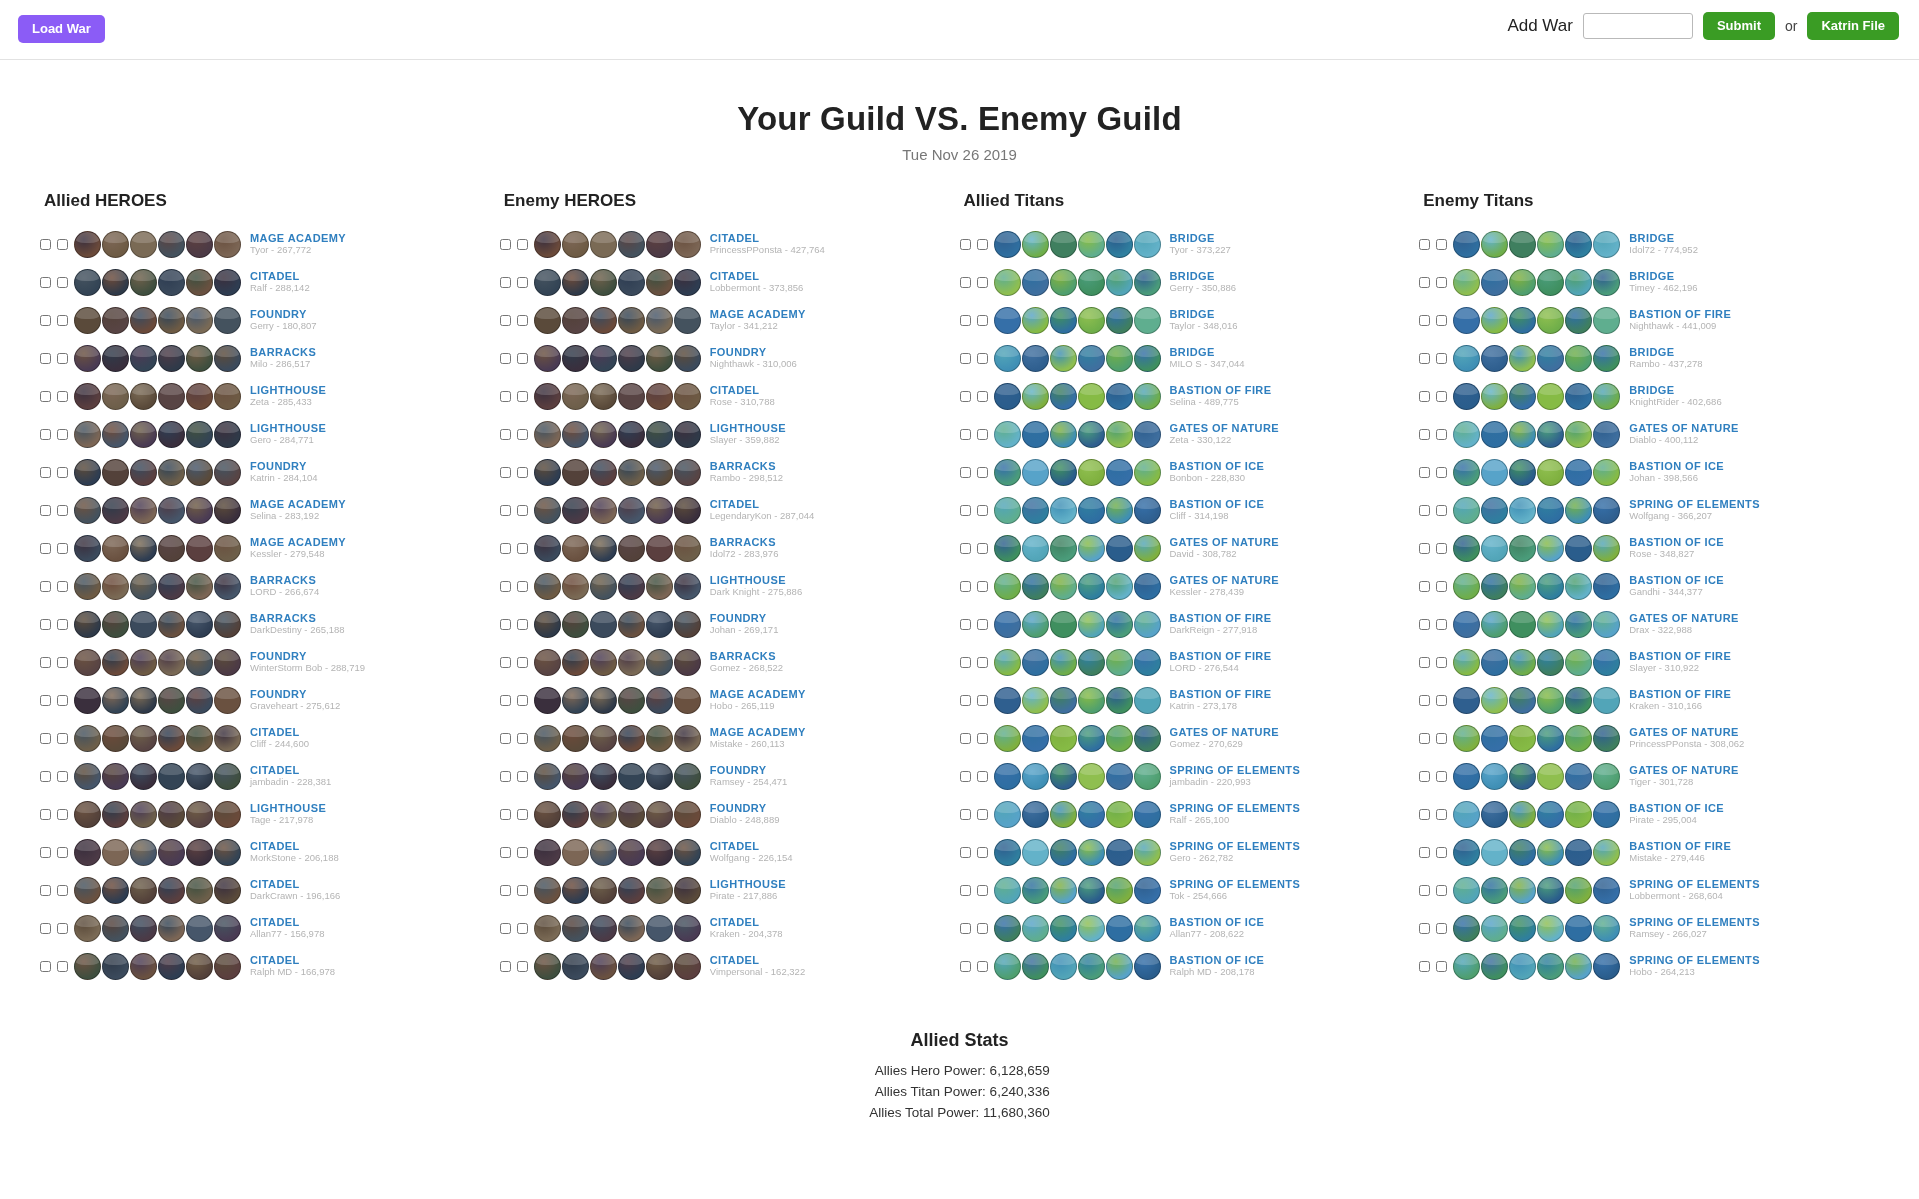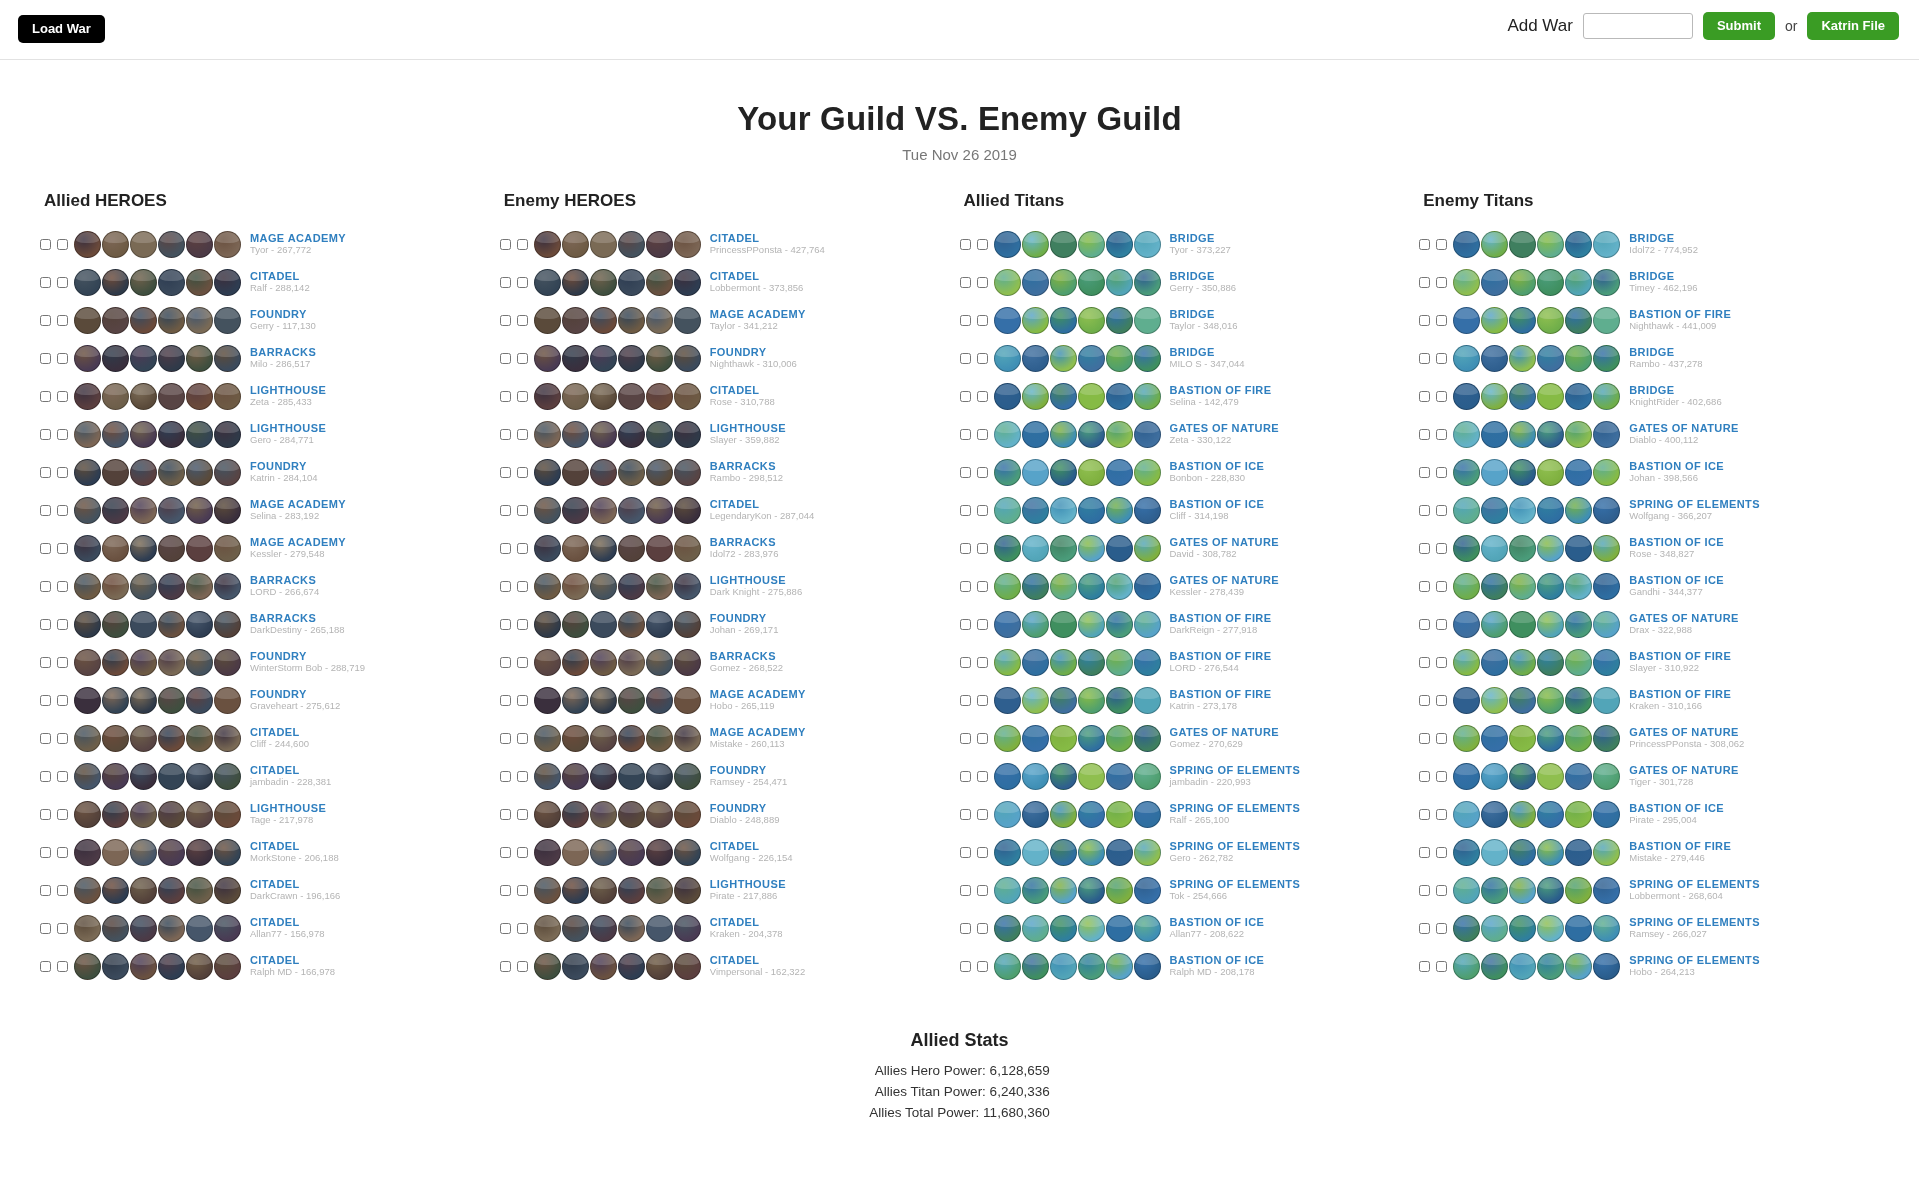--- a/index.html
+++ b/index.html
@@ -24,21 +24,21 @@
     border: none;
     border-radius: 5px;
     color: #fff;
     font-size: 13px;
     font-weight: bold;
     padding: 7px 14px;
     cursor: pointer;
     line-height: 14px;
     font-family: "Liberation Sans", sans-serif;
   }
-  .btn-green { background: #000000; }
+  .btn-green { background: #8b5cf6; }
   .btn-green2 { background: #3a9c24; }
   #load-war { position: absolute; left: 18px; top: 15px; }
   #addwar-group {
     position: absolute; right: 20px; top: 12px;
     display: flex; align-items: center; gap: 10px;
   }
   #addwar-label { font-size: 17px; color: #222; }
   #addwar-input {
     width: 110px; height: 26px;
     border: 1px solid #b9b9b9;
@@ -212,21 +212,21 @@
         <div class="avatars">
           <div class="av" style="background: radial-gradient(circle at 35% 30%, rgb(90, 74, 58), rgb(90, 74, 58) 70%);"></div>
           <div class="av" style="background: radial-gradient(circle at 35% 30%, rgb(83, 65, 58), rgb(88, 68, 68) 70%);"></div>
           <div class="av" style="background: radial-gradient(circle at 35% 30%, rgb(59, 74, 92), rgb(107, 74, 58) 70%);"></div>
           <div class="av" style="background: radial-gradient(circle at 35% 30%, rgb(51, 68, 85), rgb(110, 91, 68) 70%);"></div>
           <div class="av" style="background: radial-gradient(circle at 35% 30%, rgb(70, 86, 106), rgb(122, 106, 85) 70%);"></div>
           <div class="av" style="background: radial-gradient(circle at 35% 30%, rgb(68, 82, 94), rgb(68, 82, 94) 70%);"></div>
         </div>
         <div class="meta">
           <div class="forttitle">FOUNDRY</div>
-          <div class="playerline">Gerry - 117,130</div>
+          <div class="playerline">Gerry - 180,807</div>
         </div>
       </div>
       <div class="row">
         <input type="checkbox" class="chk" style="">
         <input type="checkbox" class="chk" style="">
         <div class="avatars">
           <div class="av" style="background: radial-gradient(circle at 35% 30%, rgb(106, 81, 64), rgb(74, 59, 84) 70%);"></div>
           <div class="av" style="background: radial-gradient(circle at 35% 30%, rgb(47, 58, 73), rgb(58, 47, 61) 70%);"></div>
           <div class="av" style="background: radial-gradient(circle at 35% 30%, rgb(74, 59, 84), rgb(51, 68, 85) 70%);"></div>
           <div class="av" style="background: radial-gradient(circle at 35% 30%, rgb(76, 58, 70), rgb(47, 58, 73) 70%);"></div>
@@ -890,21 +890,21 @@
         <div class="avatars">
           <div class="av" style="background: radial-gradient(circle at 35% 30%, rgb(47, 95, 143), rgb(42, 93, 140) 70%);"></div>
           <div class="av" style="background: radial-gradient(circle at 35% 30%, rgb(99, 178, 201), rgb(127, 176, 63) 70%);"></div>
           <div class="av" style="background: radial-gradient(circle at 35% 30%, rgb(63, 127, 95), rgb(53, 111, 168) 70%);"></div>
           <div class="av" style="background: radial-gradient(circle at 35% 30%, rgb(134, 187, 69), rgb(134, 187, 69) 70%);"></div>
           <div class="av" style="background: radial-gradient(circle at 35% 30%, rgb(42, 93, 140), rgb(47, 111, 160) 70%);"></div>
           <div class="av" style="background: radial-gradient(circle at 35% 30%, rgb(82, 165, 184), rgb(111, 174, 74) 70%);"></div>
         </div>
         <div class="meta">
           <div class="forttitle">BASTION OF FIRE</div>
-          <div class="playerline">Selina - 142,479</div>
+          <div class="playerline">Selina - 489,775</div>
         </div>
       </div>
       <div class="row">
         <input type="checkbox" class="chk" style="">
         <input type="checkbox" class="chk" style="">
         <div class="avatars">
           <div class="av" style="background: radial-gradient(circle at 35% 30%, rgb(95, 174, 143), rgb(99, 178, 201) 70%);"></div>
           <div class="av" style="background: radial-gradient(circle at 35% 30%, rgb(47, 111, 160), rgb(46, 110, 162) 70%);"></div>
           <div class="av" style="background: radial-gradient(circle at 35% 30%, rgb(127, 176, 63), rgb(63, 143, 181) 70%);"></div>
           <div class="av" style="background: radial-gradient(circle at 35% 30%, rgb(74, 156, 122), rgb(47, 95, 143) 70%);"></div>

